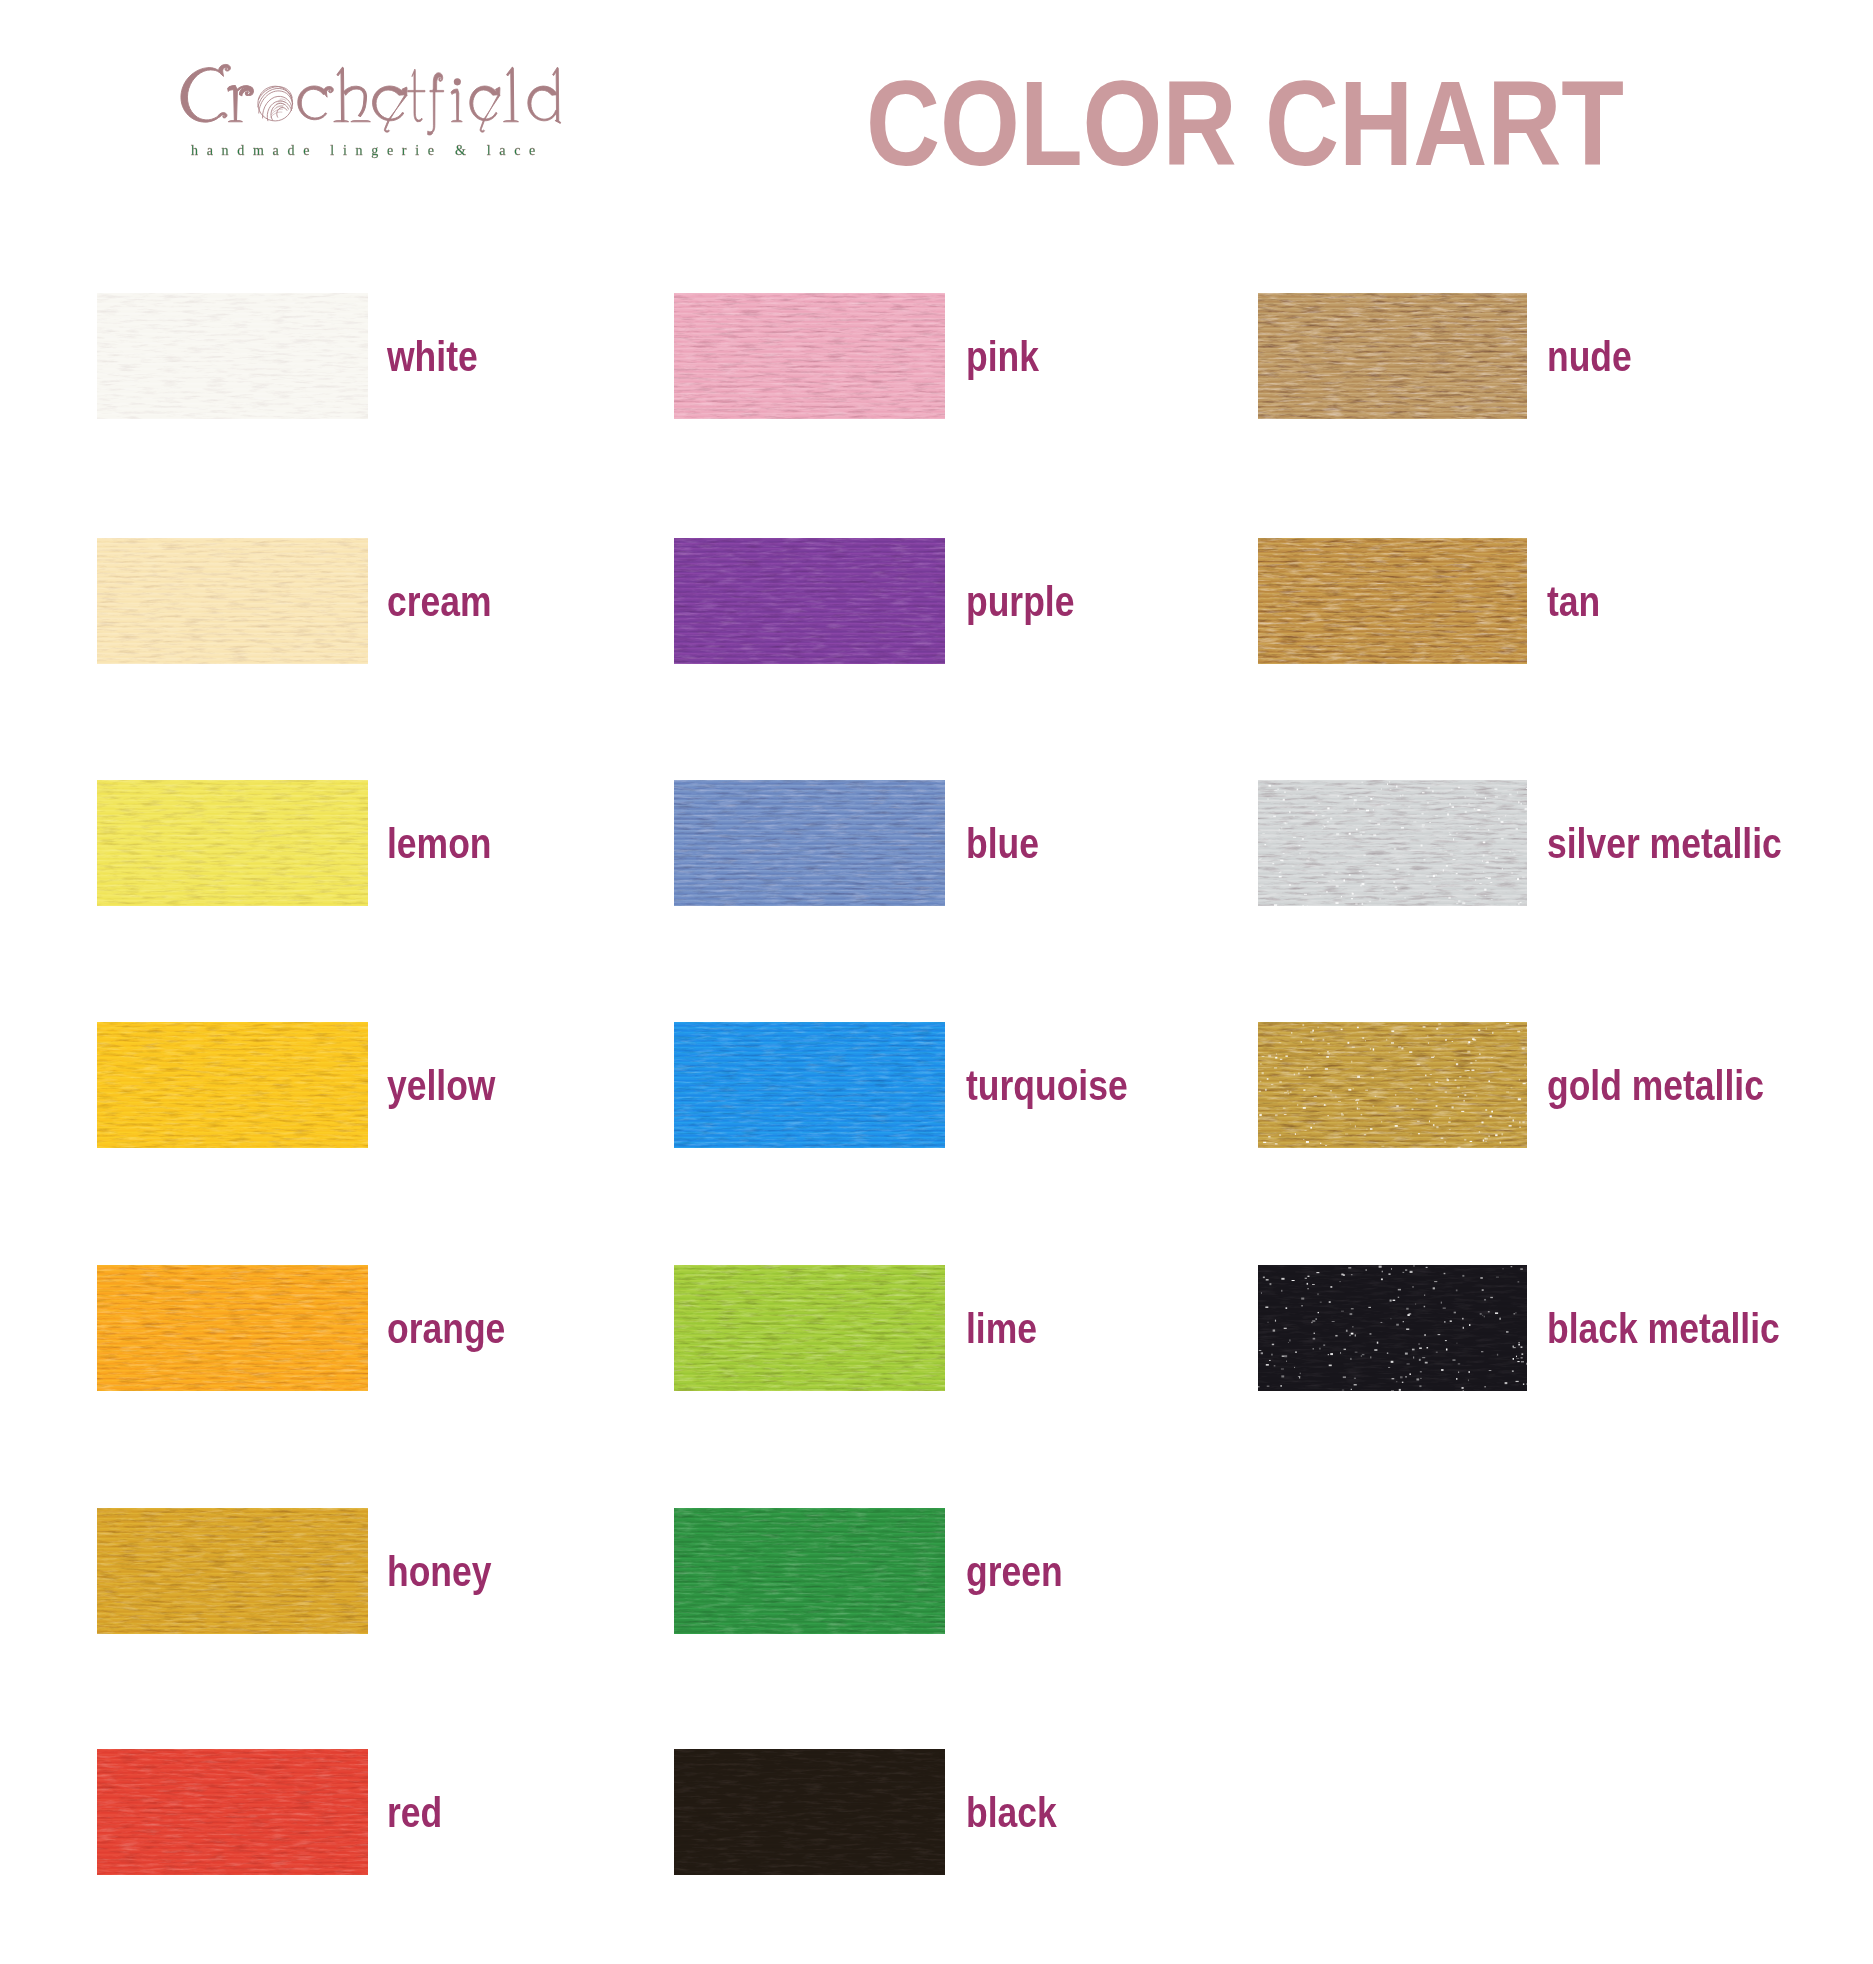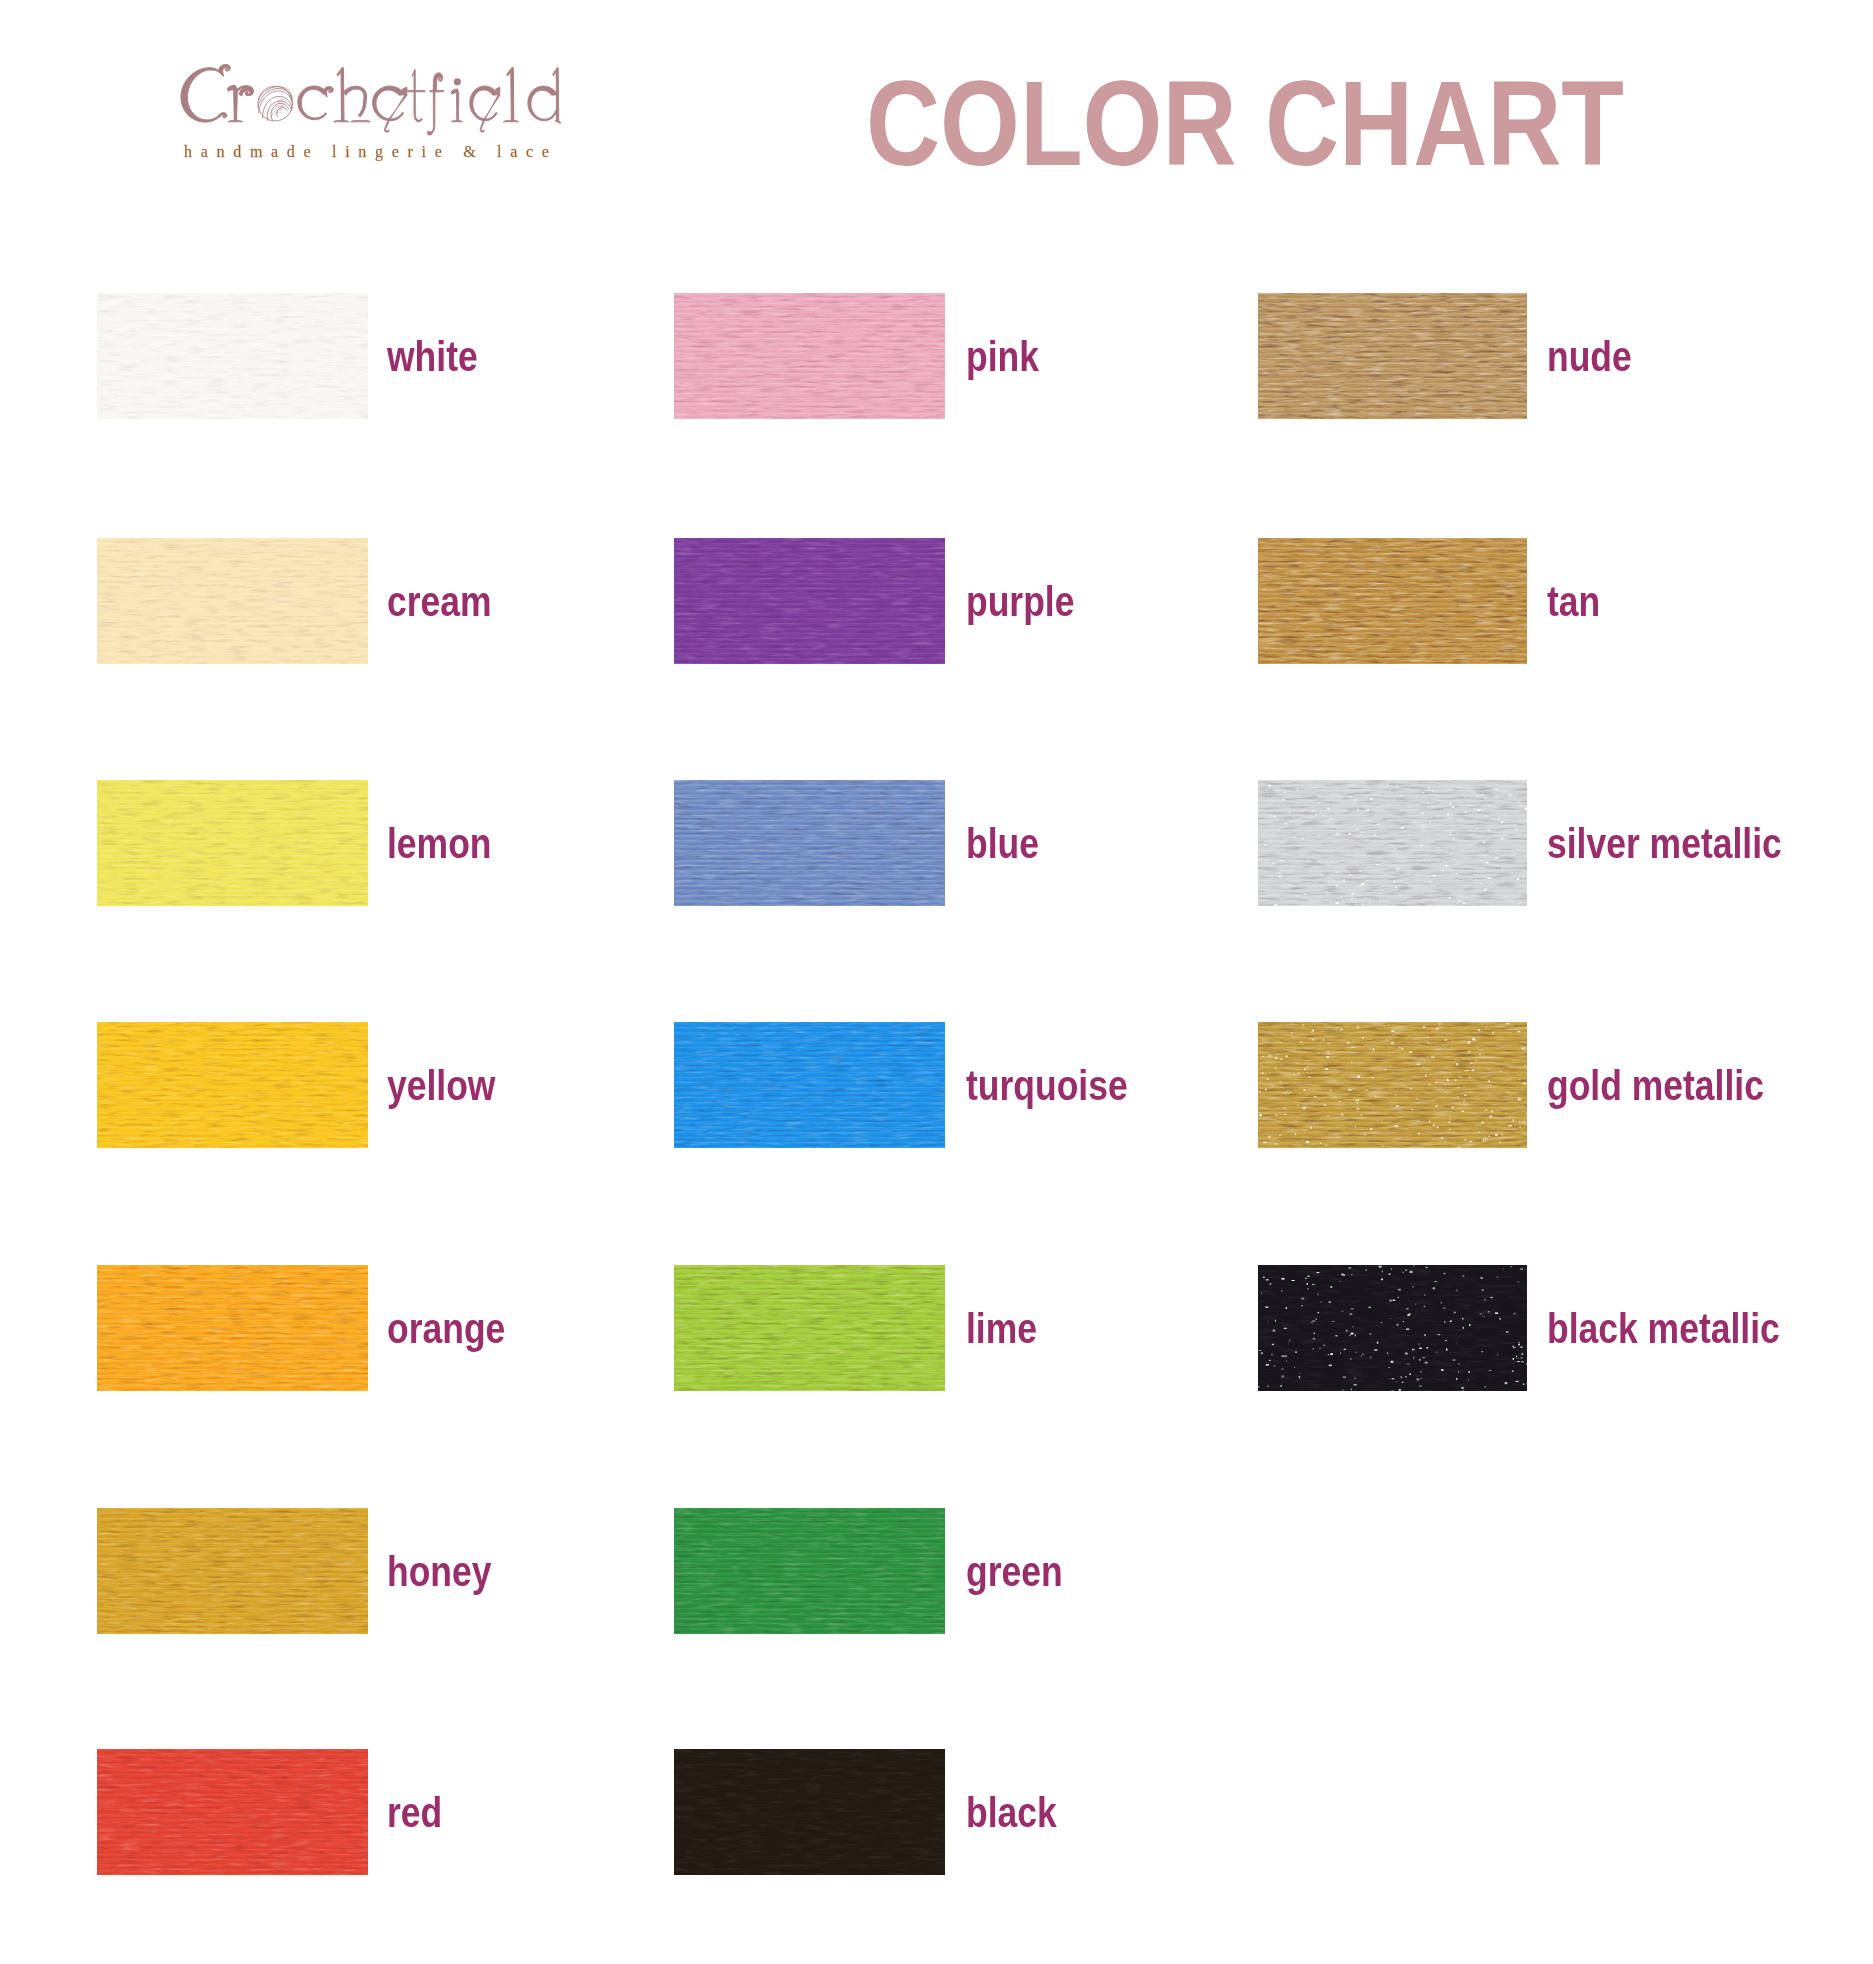--- a/index.html
+++ b/index.html
@@ -1,22 +1,22 @@
 <!DOCTYPE html>
 <html style="font-size:14px"><head>
 <meta charset="utf-8">
 <title>Color Chart</title>
 <style>
   html,body{margin:0;padding:0;}
   body{width:1874px;height:1965px;background:#ffffff;
        font-family:"Liberation Sans",sans-serif;overflow:hidden;position:relative;}
   .logo-wrap{position:absolute;left:178px;top:54px;width:408px;height:113px;}
   .logo-svg{display:block;}
-  .tagline{position:absolute;left:184px;top:143px;font-family:"Liberation Serif",serif;
-           font-size:16px;letter-spacing:8.7px;color:#a16207;white-space:nowrap;
+  .tagline{position:absolute;left:191px;top:143px;font-family:"Liberation Serif",serif;
+           font-size:14px;letter-spacing:8.7px;color:#15803d;white-space:nowrap;
            -webkit-text-stroke:0.3px #A97F84;}
   .title{position:absolute;left:866px;top:63px;font-size:120px;line-height:1;
          font-weight:bold;color:#CB9B9E;white-space:nowrap;
          transform:scaleX(0.855);transform-origin:left top;}
   .sw{position:absolute;overflow:hidden;isolation:isolate;}
   .sw .base{position:absolute;inset:0;}
   .sw svg{position:absolute;inset:0;}
   .sw .dk{mix-blend-mode:multiply;}
   .sw .lt{mix-blend-mode:screen;}
   .sw .lines{position:absolute;inset:0;mix-blend-mode:overlay;

